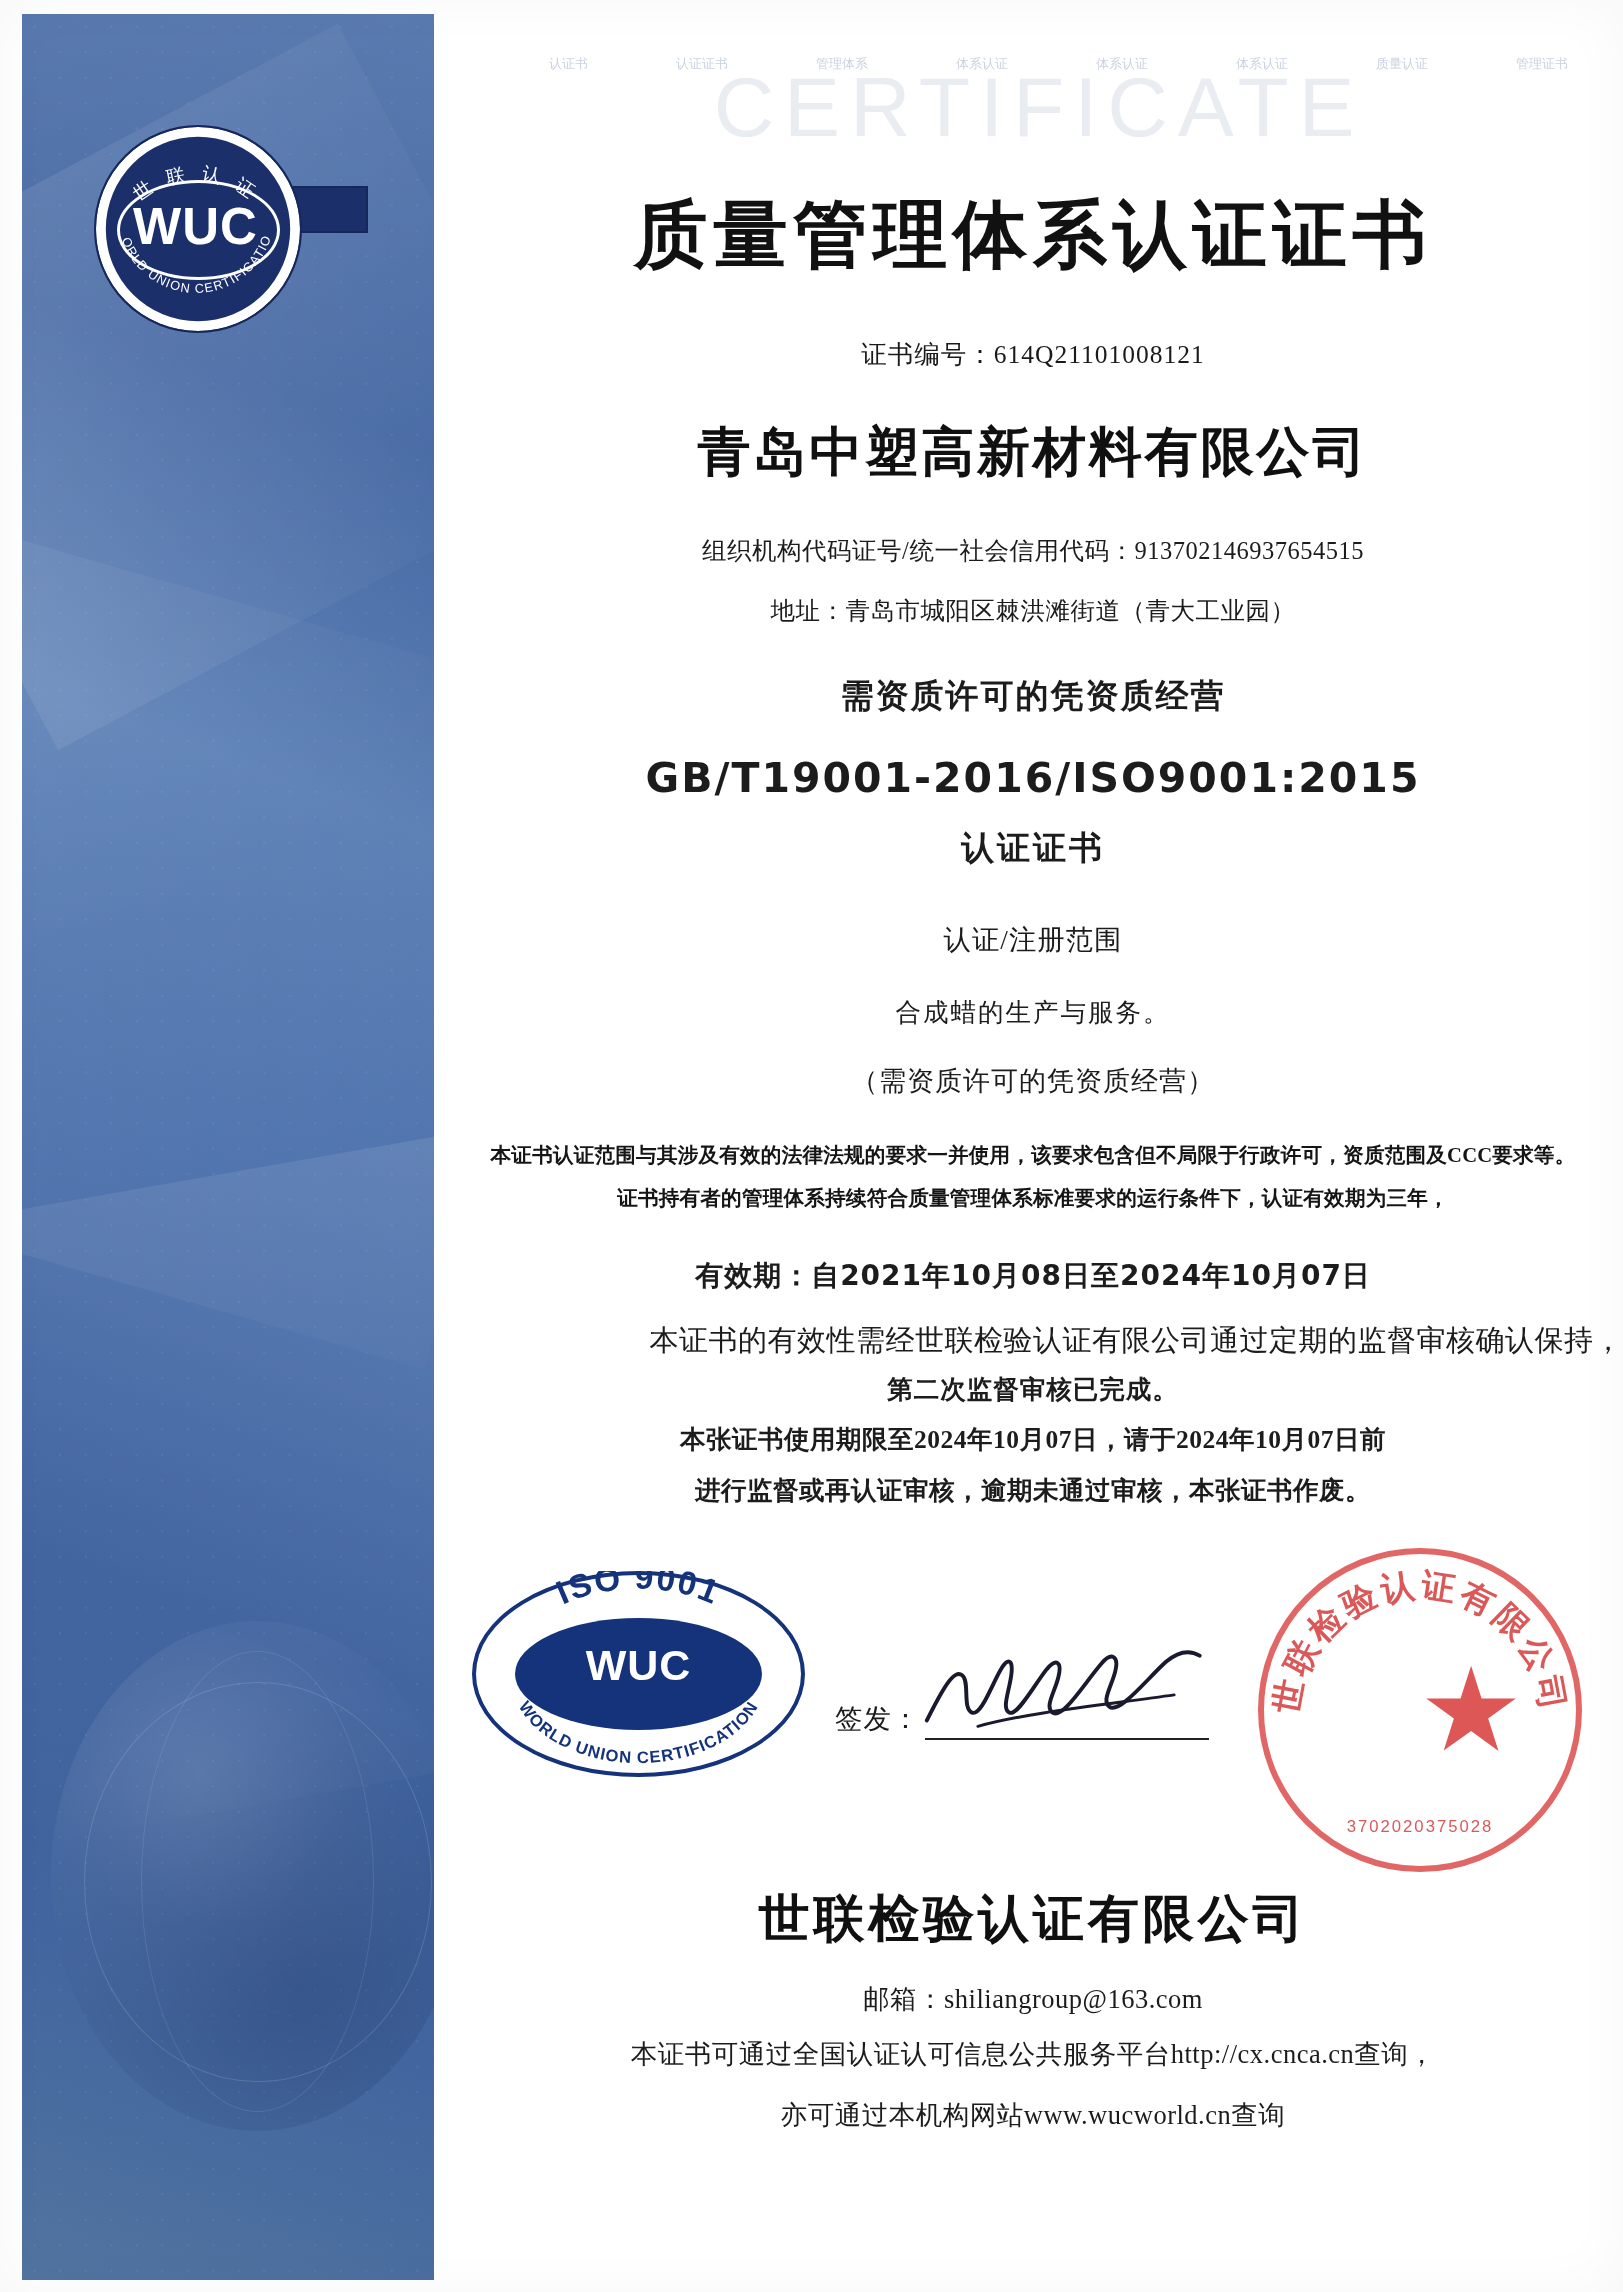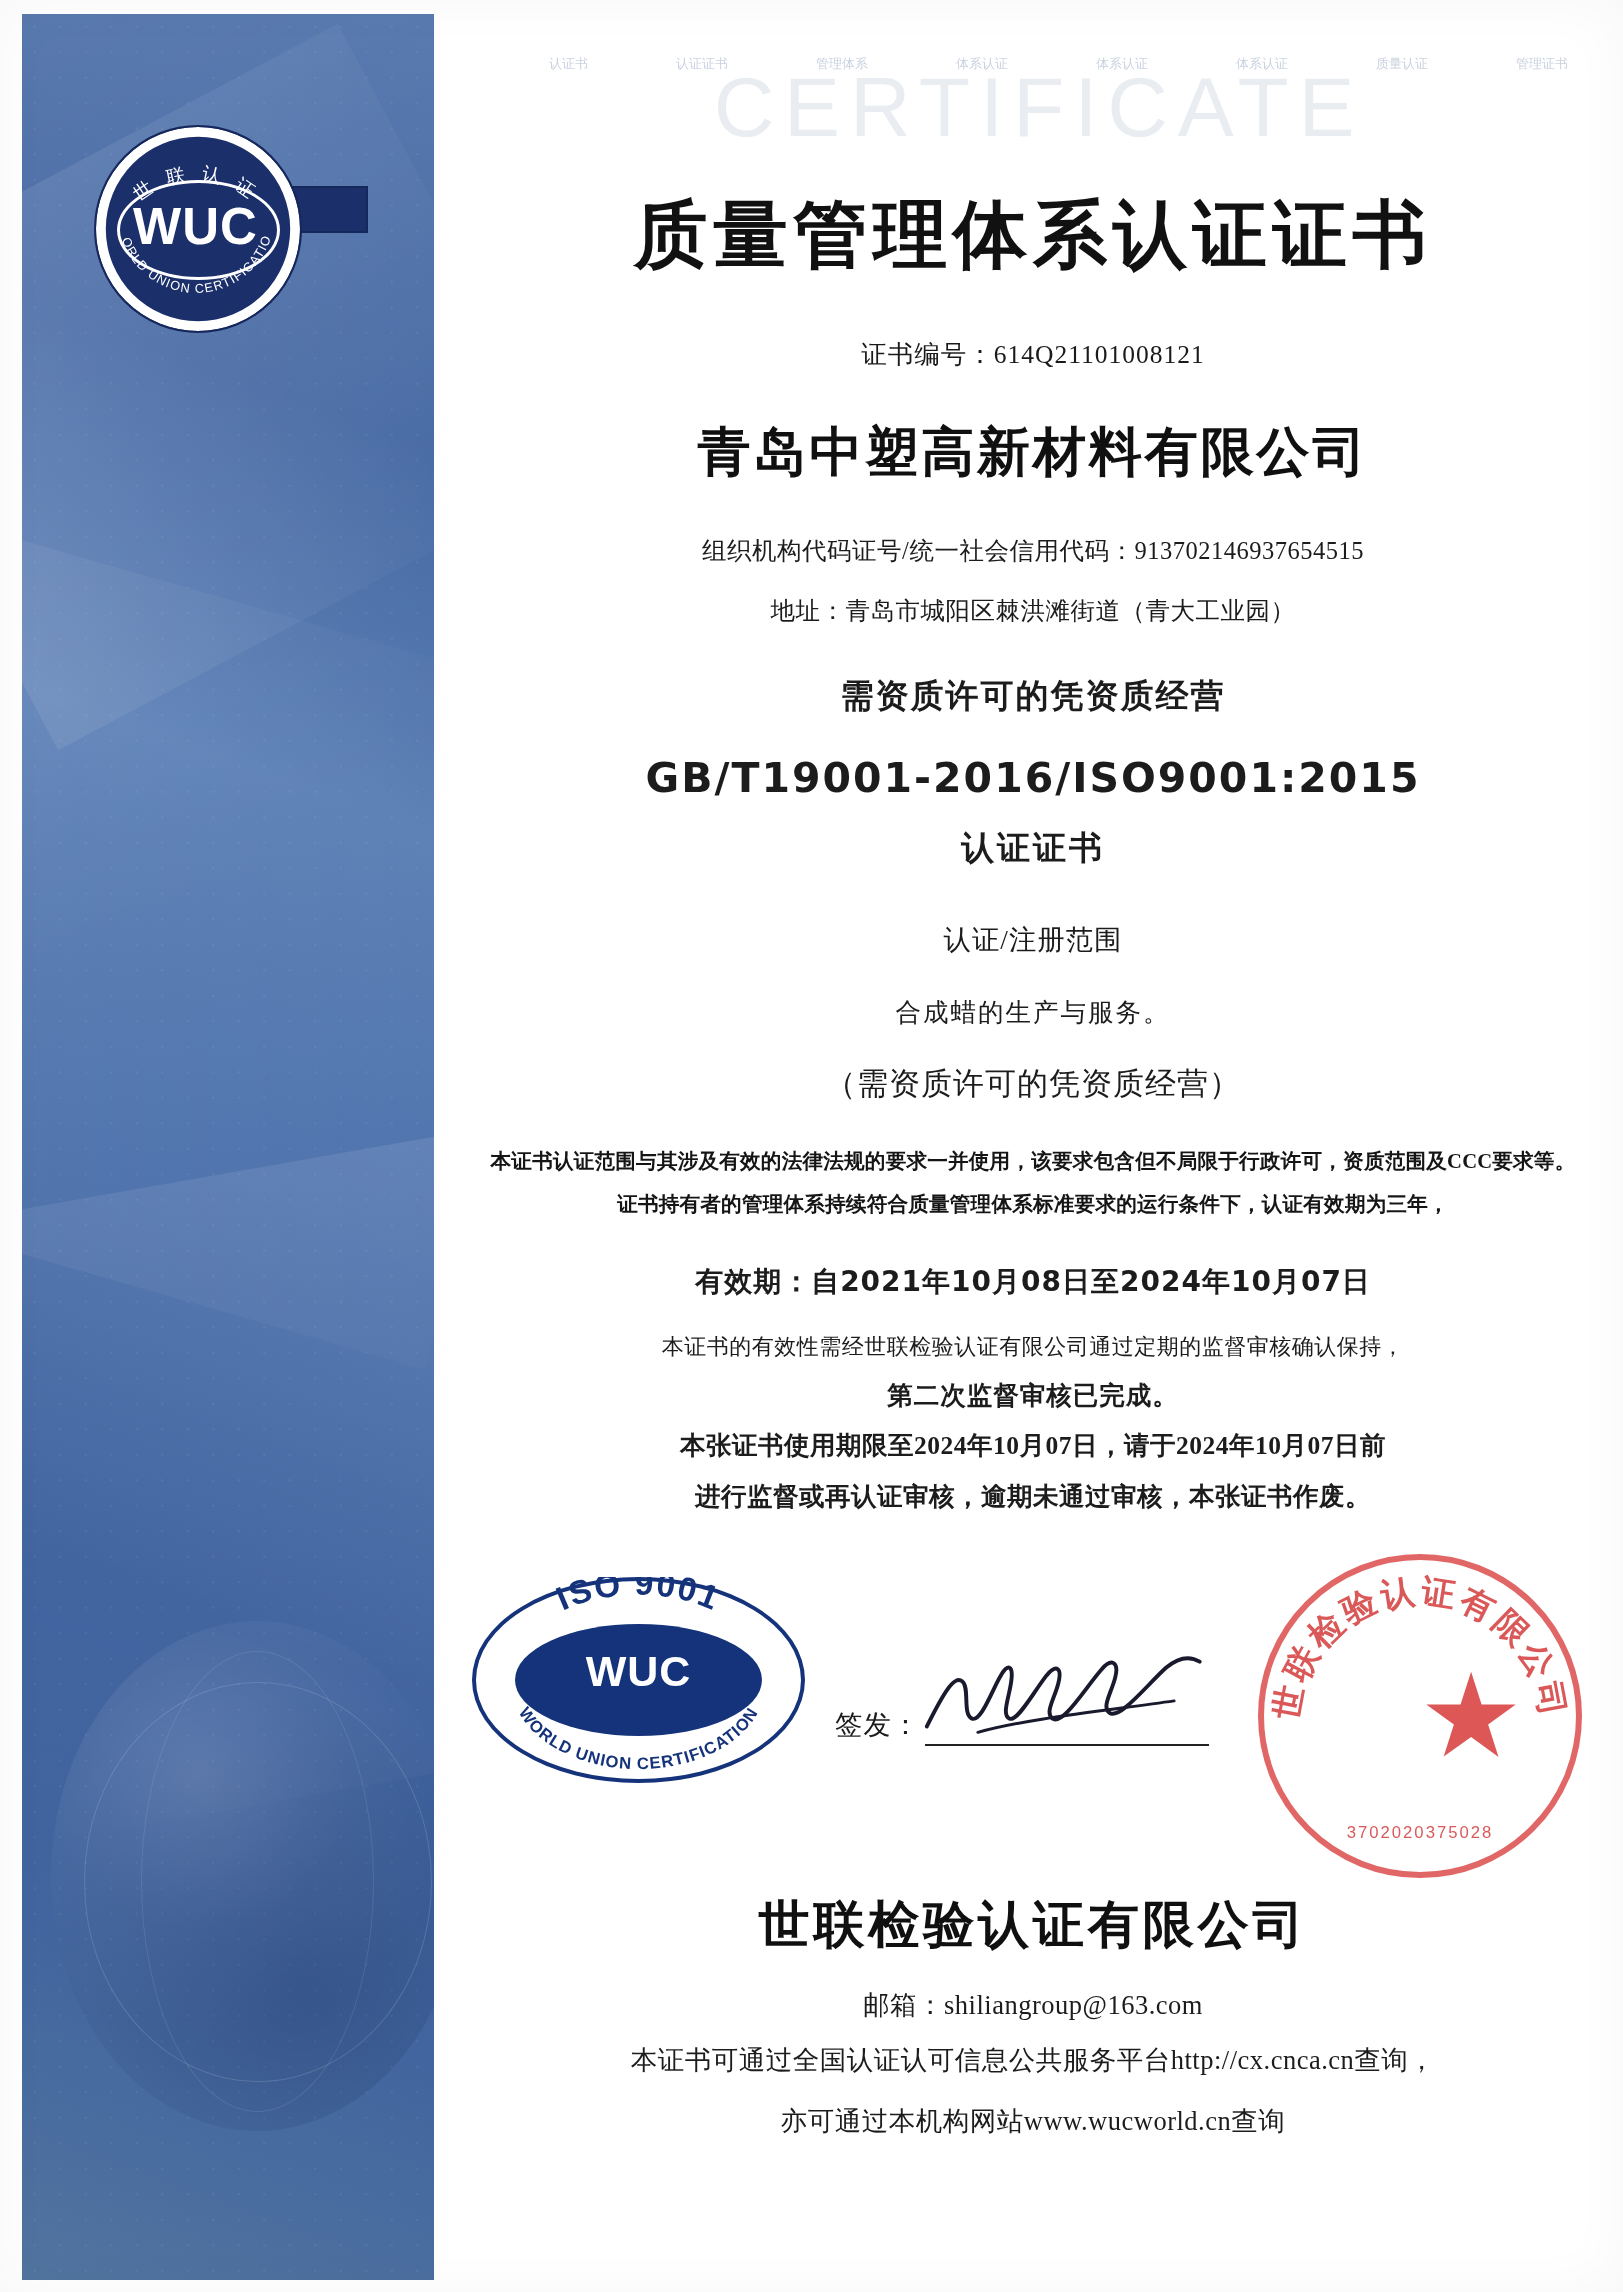--- a/index.html
+++ b/index.html
@@ -242,44 +242,45 @@
     font-size: 27.4px;
     letter-spacing: 1px;
   }
   .scope-value {
     margin-top: 37px;
     font-size: 25.5px;
     letter-spacing: 2px;
   }
   .scope-note {
     margin-top: 33px;
-    font-size: 31px;
+    font-size: 27px;
     letter-spacing: 1px;
     text-align: center;
   }
   .fineprint {
     margin-top: 35px;
     font-size: 20.6px;
     line-height: 43px;
     letter-spacing: 0.2px;
     font-weight: 700;
     color: #151515;
   }
   .validity {
     margin-top: 37px;
     font-size: 28px;
     font-weight: 700;
     letter-spacing: 1px;
     font-family: "DejaVu Sans", "Liberation Sans", sans-serif;
   }
   .validity-note {
     margin-top: 21.6px;
-    font-size: 22px;
+    font-size: 29px;
     line-height: 49px;
     letter-spacing: 0.5px;
+    text-align: right;
   }
   .surv-line {
     font-size: 25.5px;
     font-weight: 700;
     letter-spacing: 1px;
     line-height: 49px;
   }
   .usage-note {
     font-size: 25.5px;
     line-height: 51px;

